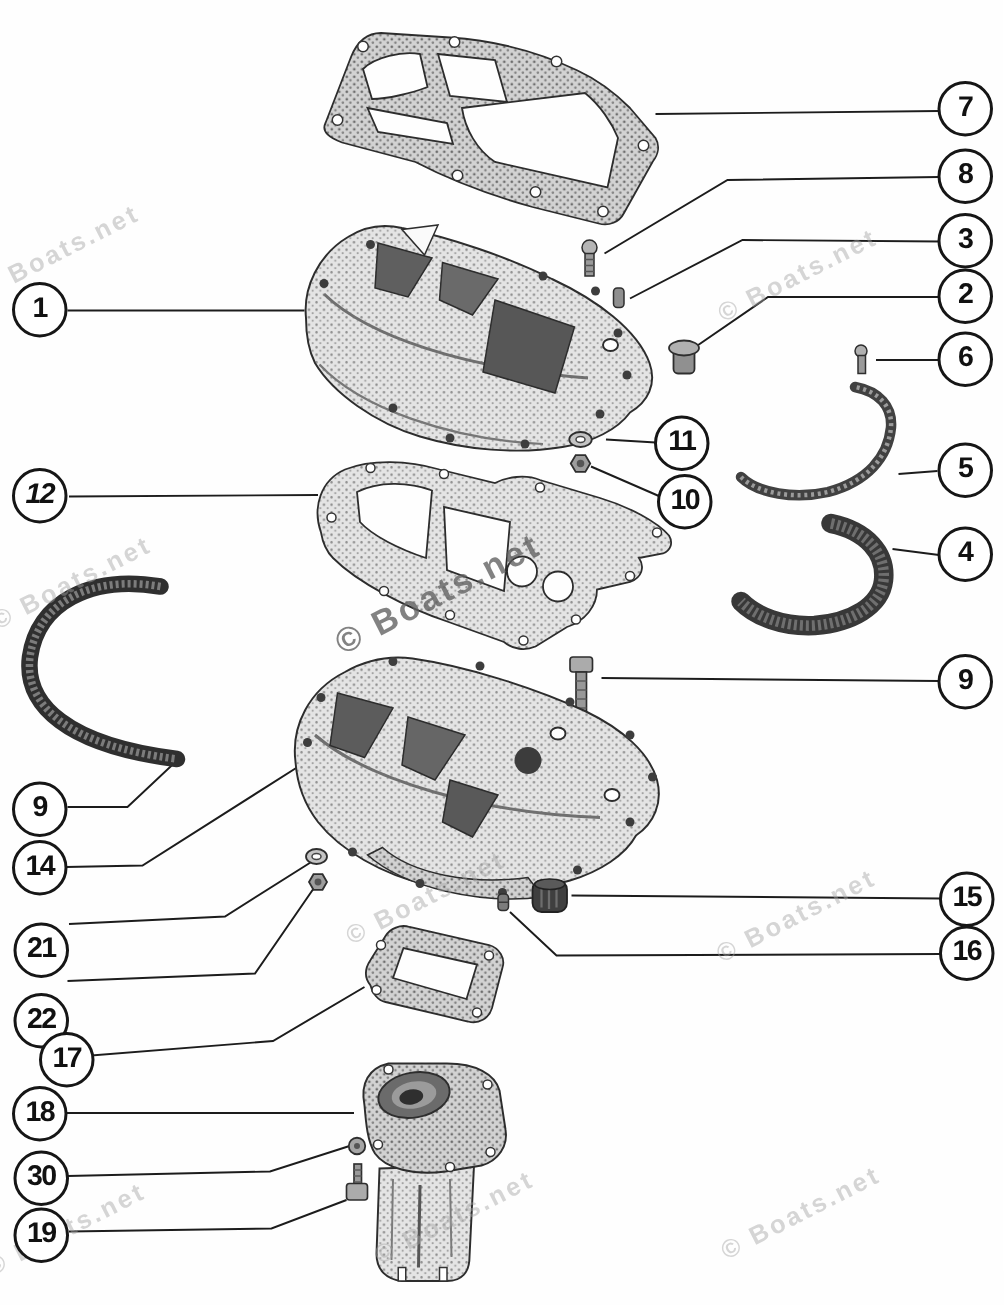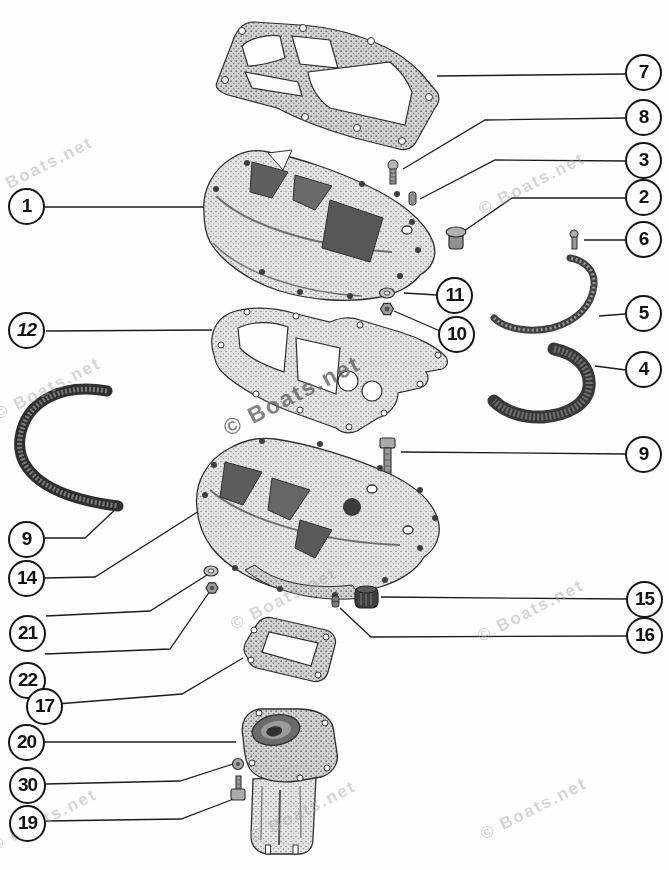--- a/index.html
+++ b/index.html
@@ -302,21 +302,21 @@
 <span class="wm" style="left:303px;top:812px;">© Boats.net</span>
 <span class="wm" style="left:534px;top:809px;">© Boats.net</span>
 
 <div class="callout" style="left:8px;top:188px;">1</div>
 <div class="callout" style="left:8px;top:312px;font-style:italic;">12</div>
 <div class="callout" style="left:8px;top:521px;">9</div>
 <div class="callout" style="left:8px;top:560px;">14</div>
 <div class="callout" style="left:9px;top:599px;margin-top:16px;">21</div>
 <div class="callout" style="left:9px;top:638px;margin-top:24px;">22</div>
 <div class="callout" style="left:26px;top:688px;">17</div>
-<div class="callout" style="left:8px;top:724px;">20</div>
+<div class="callout" style="left:8px;top:724px;">18</div>
 <div class="callout" style="left:9px;top:767px;">30</div>
 <div class="callout" style="left:9px;top:805px;">19</div>
 <div class="callout" style="left:625px;top:54px;">7</div>
 <div class="callout" style="left:625px;top:99px;">8</div>
 <div class="callout" style="left:625px;top:142px;">3</div>
 <div class="callout" style="left:625px;top:179px;">2</div>
 <div class="callout" style="left:625px;top:221px;">6</div>
 <div class="callout" style="left:625px;top:295px;">5</div>
 <div class="callout" style="left:625px;top:351px;">4</div>
 <div class="callout" style="left:625px;top:436px;">9</div>

